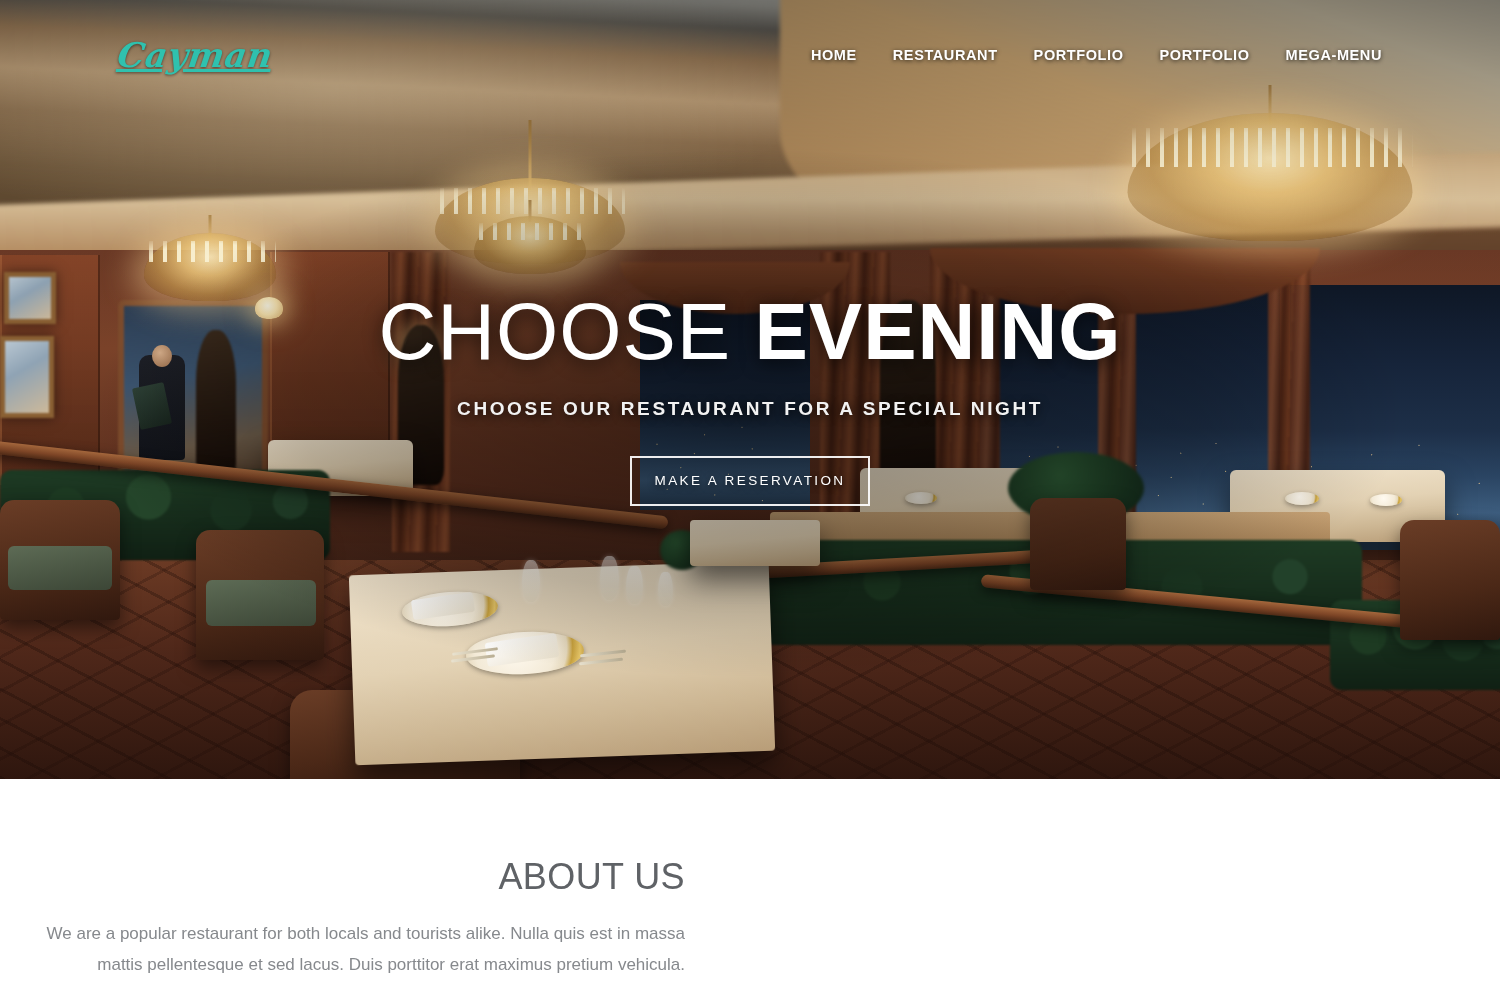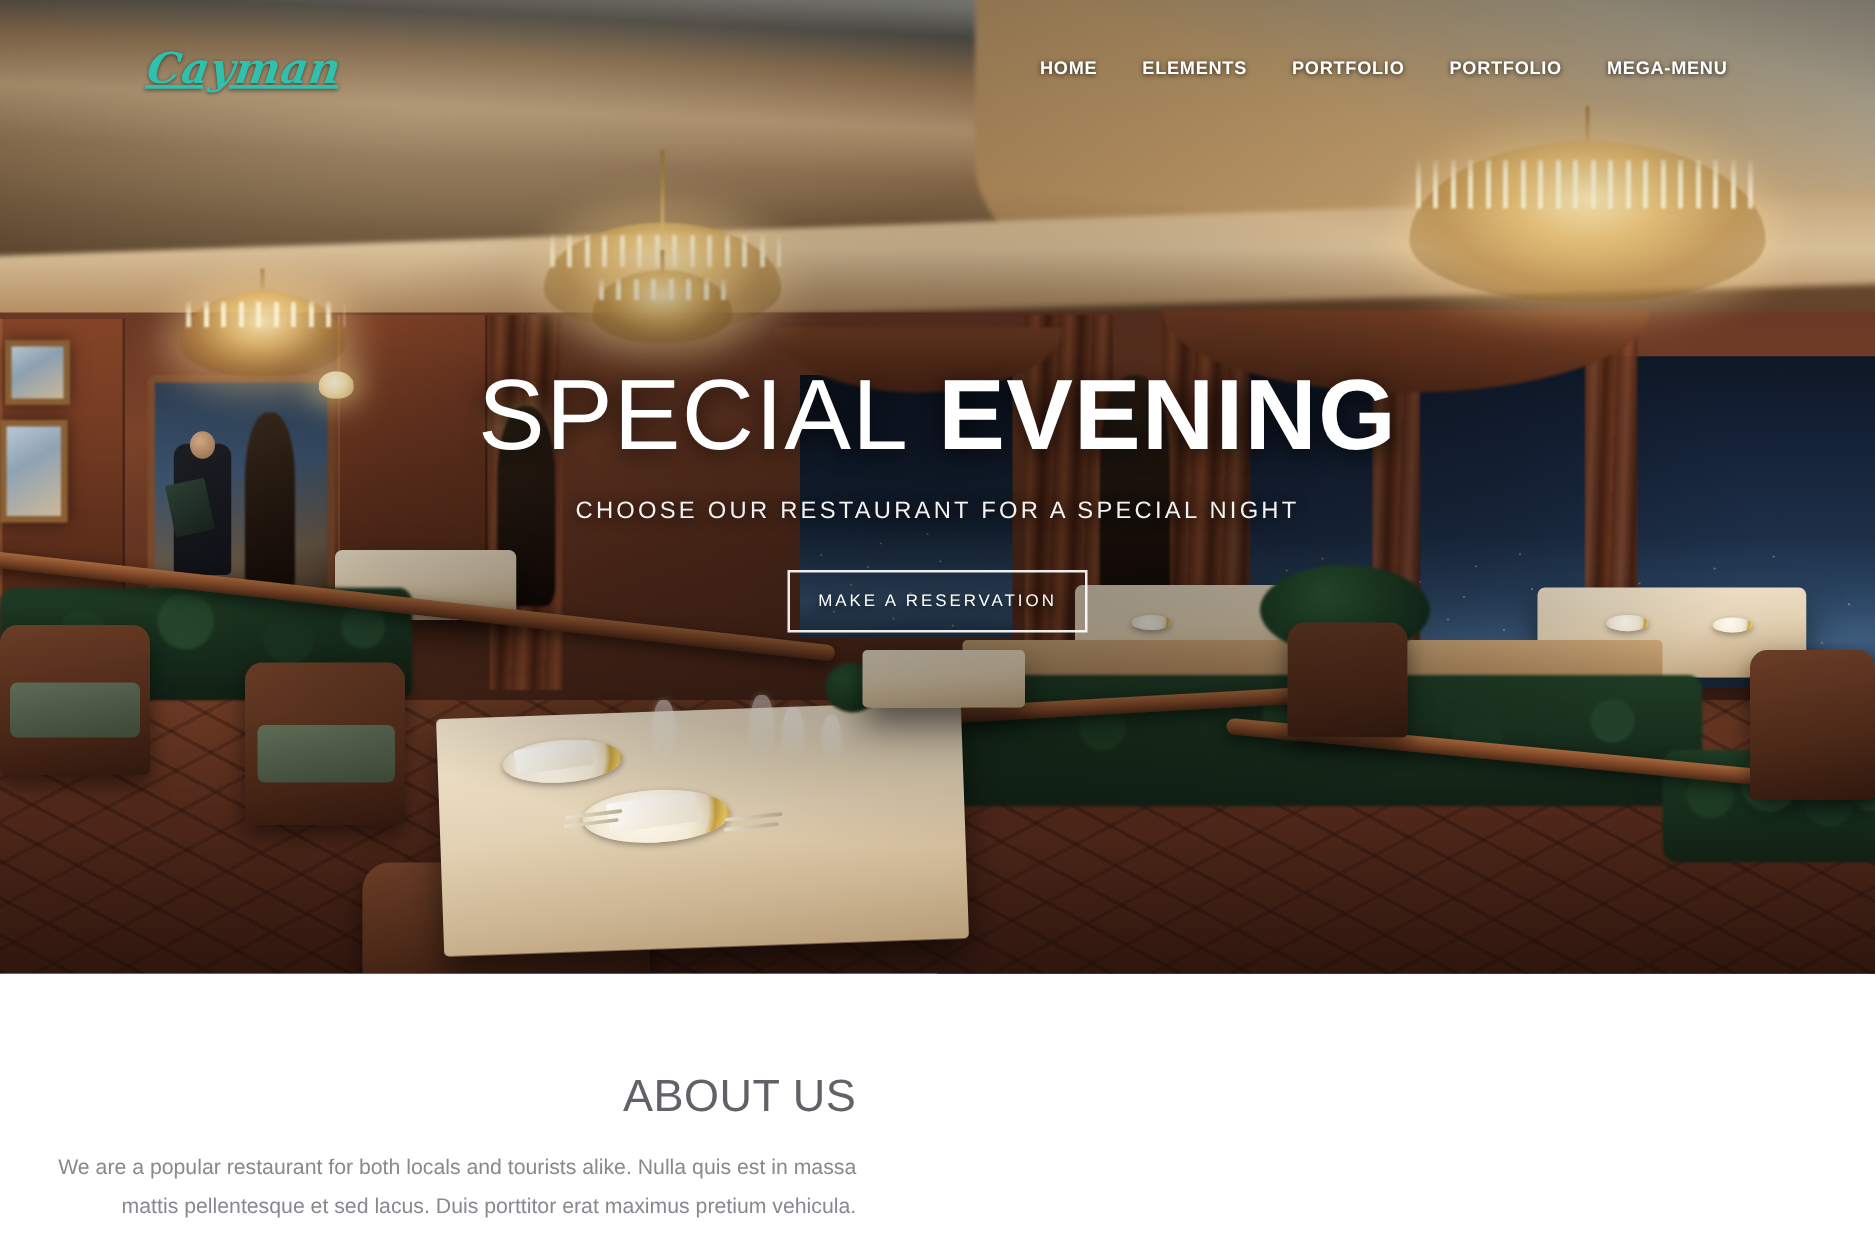--- a/index.html
+++ b/index.html
@@ -353,21 +353,21 @@
     color:#ffffff;
     letter-spacing:1px;
     text-shadow:0 3px 18px rgba(0,0,0,.7);
     white-space:nowrap;
   }
   .hero-title .light { font-weight:300; }
   .hero-title .bold  { font-weight:700;text-align:center; }
   .hero-sub {
     margin-top:26px;
     font-size:19px;
-    font-weight:400;
+    font-weight:700;
     letter-spacing:2.6px;
     color:#f2f2f2;
     text-shadow:0 2px 10px rgba(0,0,0,.8);
     white-space:nowrap;
   }
   .hero-btn {
     margin-top:36px;
     display:inline-flex;
     align-items:center; justify-content:center;
     width:240px; height:50px;
@@ -542,37 +542,37 @@
 
   <div class="hero-overlay"></div>
 
   <nav class="navbar">
     <a href="#" class="logo">Cayman</a>
     <ul class="nav-links">
       <li>
           <a href="#">HOME</a>
         </li>
       <li>
-          <a href="#">ELEMENTS</a>
+          <a href="#">RESTAURANT</a>
         </li>
       <li>
           <a href="#">PORTFOLIO</a>
         </li>
       <li>
           <a href="#">PORTFOLIO</a>
         </li>
       <li>
           <a href="#">MEGA-MENU</a>
         </li>
     </ul>
   </nav>
 
   <div class="hero-content">
     <h1 class="hero-title">
-      <span class="light">SPECIAL</span><span>&nbsp;</span><span class="bold">EVENING</span>
+      <span class="light">CHOOSE</span><span>&nbsp;</span><span class="bold">EVENING</span>
     </h1>
     <p class="hero-sub">CHOOSE OUR RESTAURANT FOR A SPECIAL NIGHT</p>
     <a href="#" class="hero-btn">MAKE A RESERVATION</a>
   </div>
 </div>
 
 <div class="lower">
   <section class="about">
     <h2>ABOUT US</h2>
     <p>We are a popular restaurant for both locals and tourists alike. Nulla quis est in massa mattis pellentesque et sed lacus. Duis porttitor erat maximus pretium vehicula.</p>

